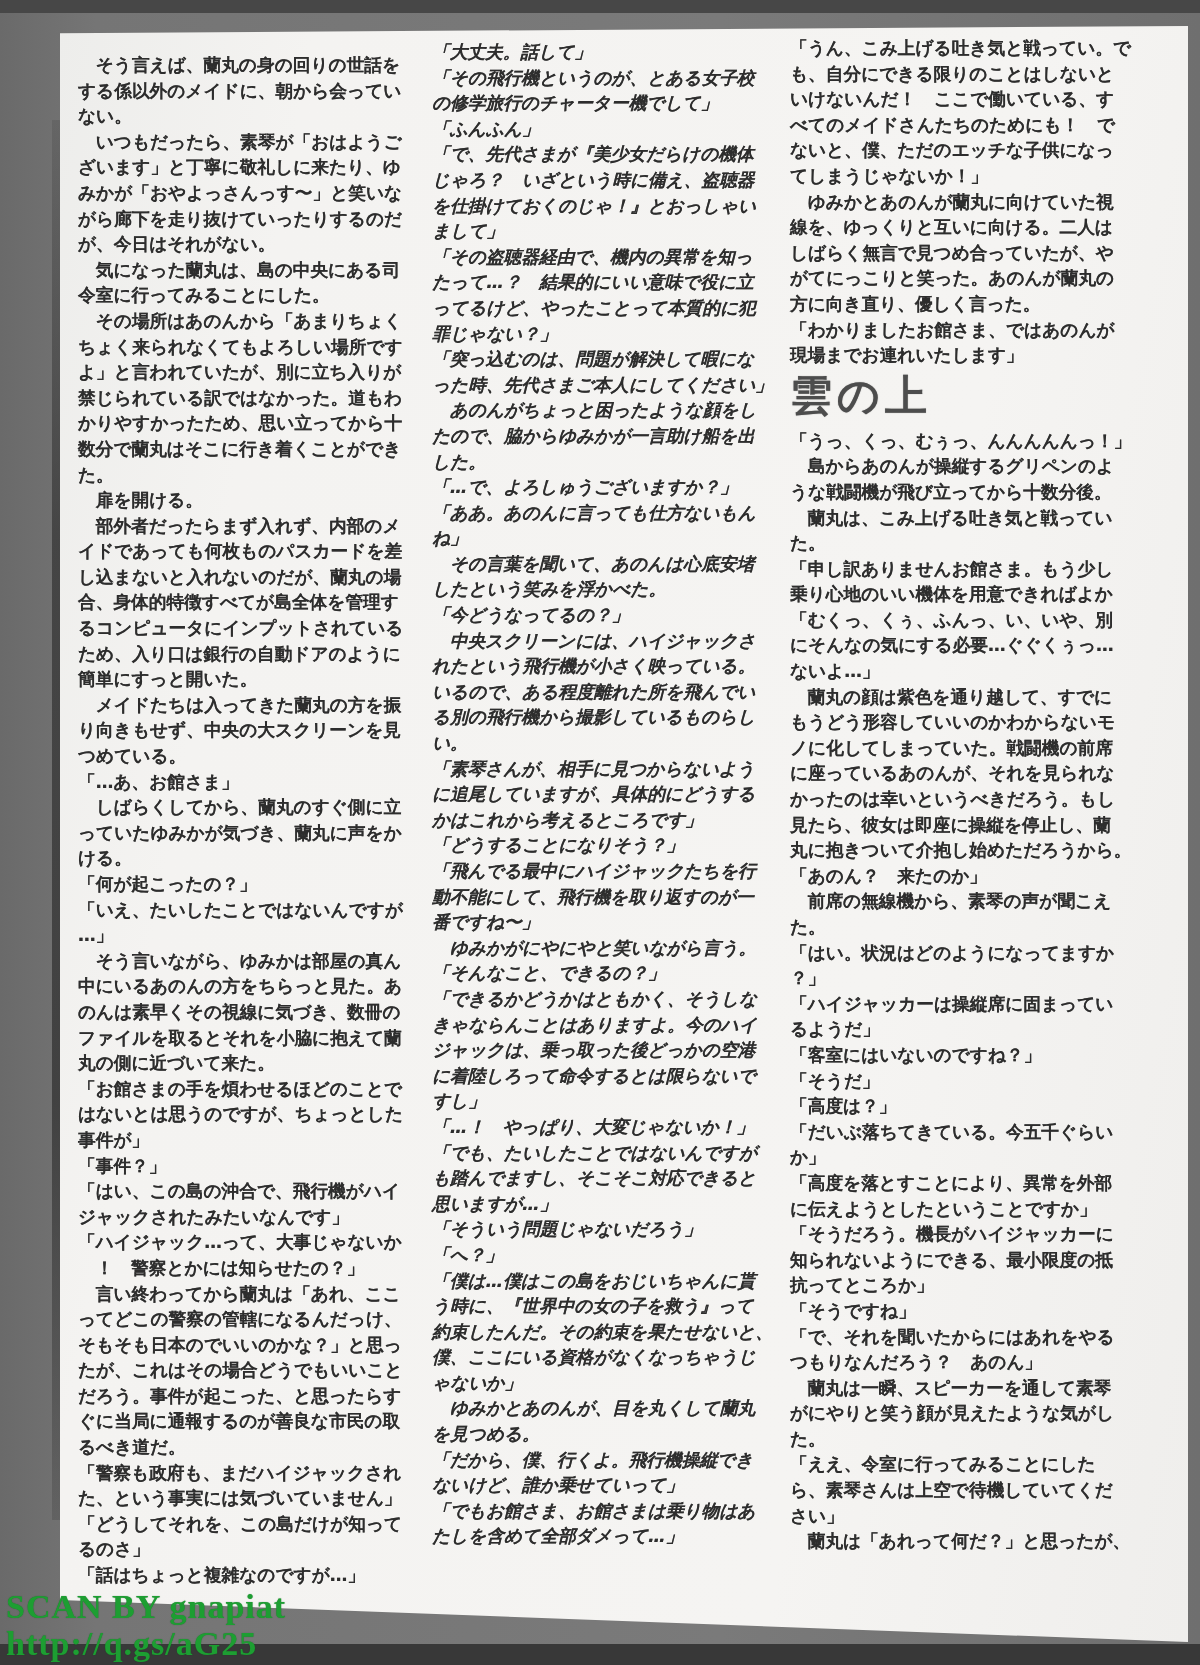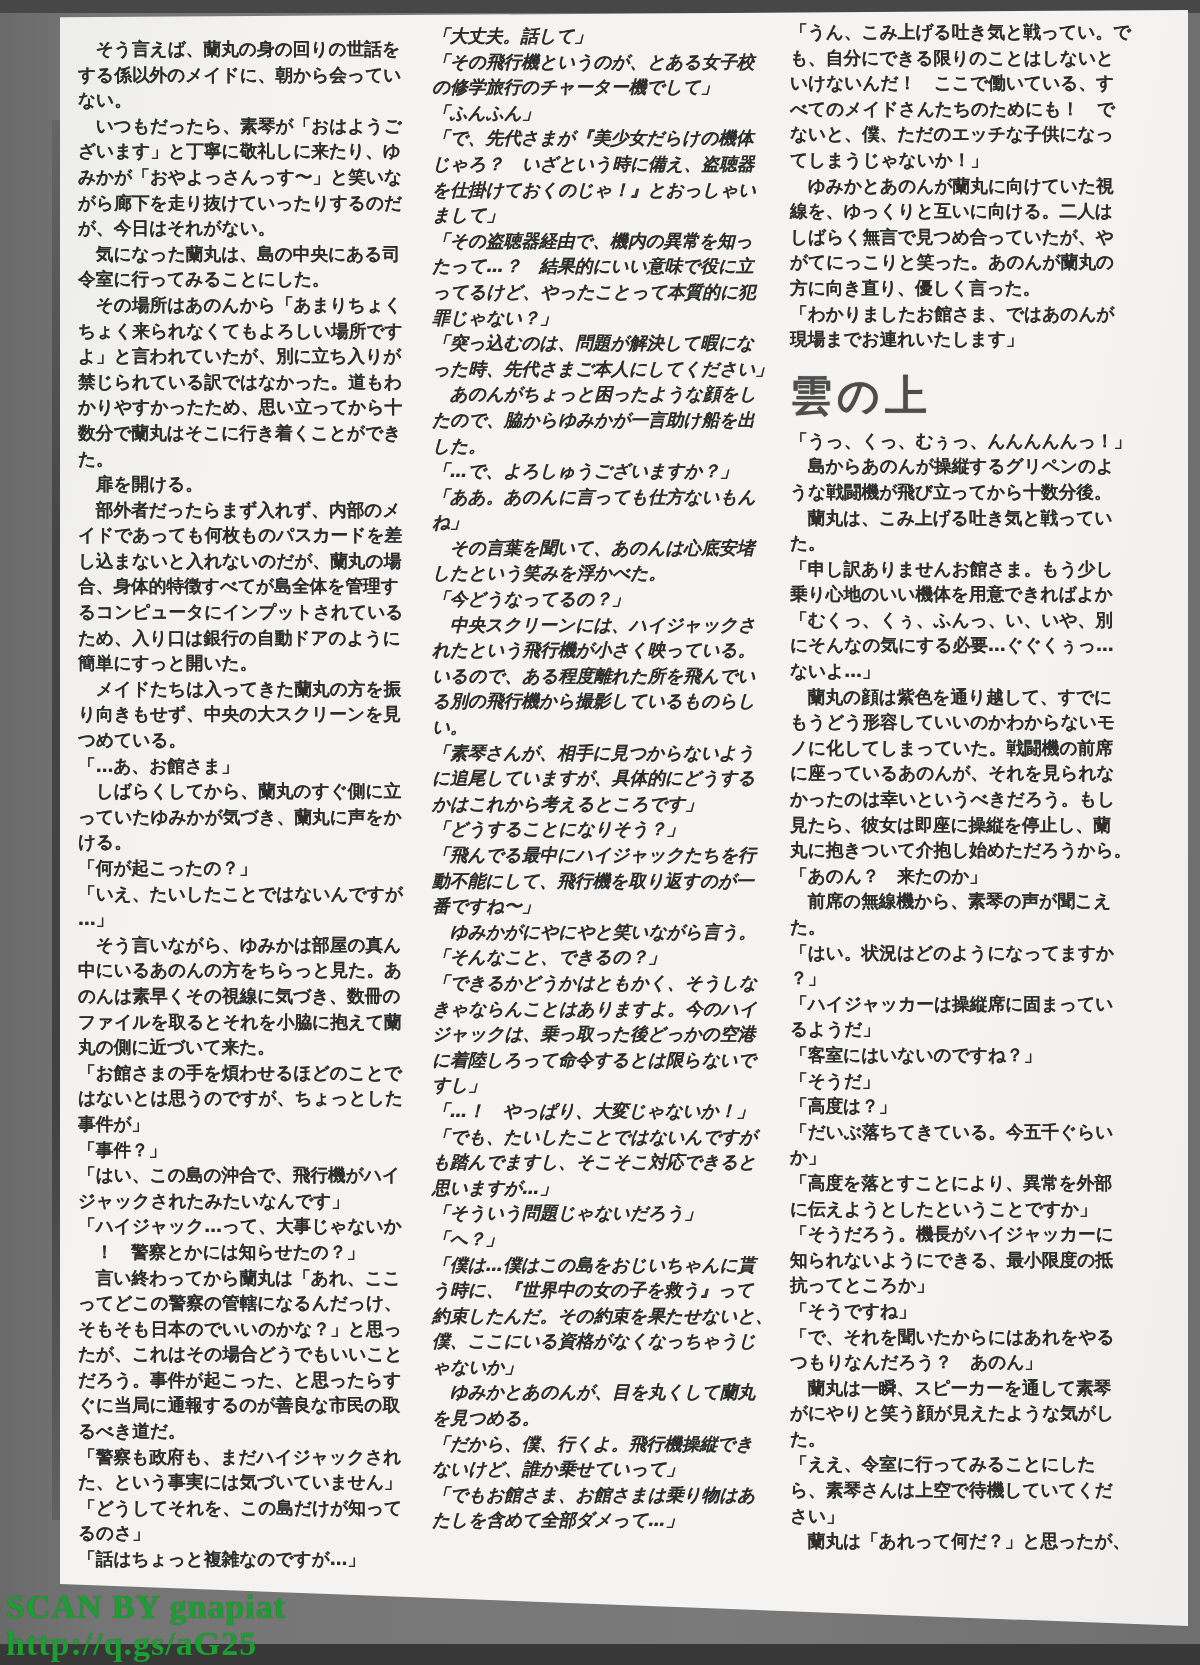--- a/index.html
+++ b/index.html
@@ -6,33 +6,33 @@
   .stage{
     position:relative;width:1200px;height:1665px;overflow:hidden;
     background:linear-gradient(90deg,#6a6a6a 0%,#757575 8%,#7a7a7a 60%,#6f6f6f 100%);
     font-family:"DejaVu Sans","Liberation Sans",sans-serif;
   }
   .strip-top{position:absolute;left:0;top:0;width:100%;height:13px;background:#474747;}
   .strip-bottom{position:absolute;left:0;top:1644px;width:100%;height:21px;background:#383838;}
   .paper-edge{position:absolute;left:52px;top:120px;width:10px;height:1400px;
     background:linear-gradient(180deg,rgba(40,40,40,.15),rgba(40,40,40,.6) 30%,rgba(40,40,40,.65) 70%,rgba(40,40,40,.2));}
   .paper{
-    position:absolute;left:60px;top:10px;width:1128px;height:1616px;
+    position:absolute;left:60px;top:26px;width:1128px;height:1616px;
     background:linear-gradient(100deg,#ededeb 0%,#f4f3f1 18%,#f5f4f2 70%,#efeeec 100%);
     clip-path:polygon(0 0.45%,100% 0,100% 100%,0 97.4%);
     box-shadow:0 2px 8px rgba(0,0,0,.45);
   }
   .col{position:absolute;width:324px;color:#2d2d2d;font-size:17.7px;font-weight:600;}
   .col .line{height:25.6px;line-height:25.6px;white-space:nowrap;overflow:visible;
     text-shadow:0 0 .6px rgba(20,20,20,.55);}
   .col1{left:18px;top:27px;}
   .col2{left:372px;top:14px;font-style:italic;}
   .col3{left:730px;top:10px;width:334px;}
   .heading{
-    margin:18px 0 8px 0;font-size:42px;line-height:50px;font-weight:800;
+    margin:2px 0 8px 0;font-size:42px;line-height:50px;font-weight:800;
     color:#4d4d4d;letter-spacing:5px;text-shadow:0 0 1px rgba(60,60,60,.6);
   }
   .watermark{
     position:absolute;left:6px;top:1588px;color:#1d9e32;font-weight:700;
     font-size:34px;line-height:37px;font-family:Liberation Serif, serif;
     letter-spacing:1px;text-shadow:0 0 1px rgba(10,80,20,.6);
   }
 </style>
 </head>
 <body>

